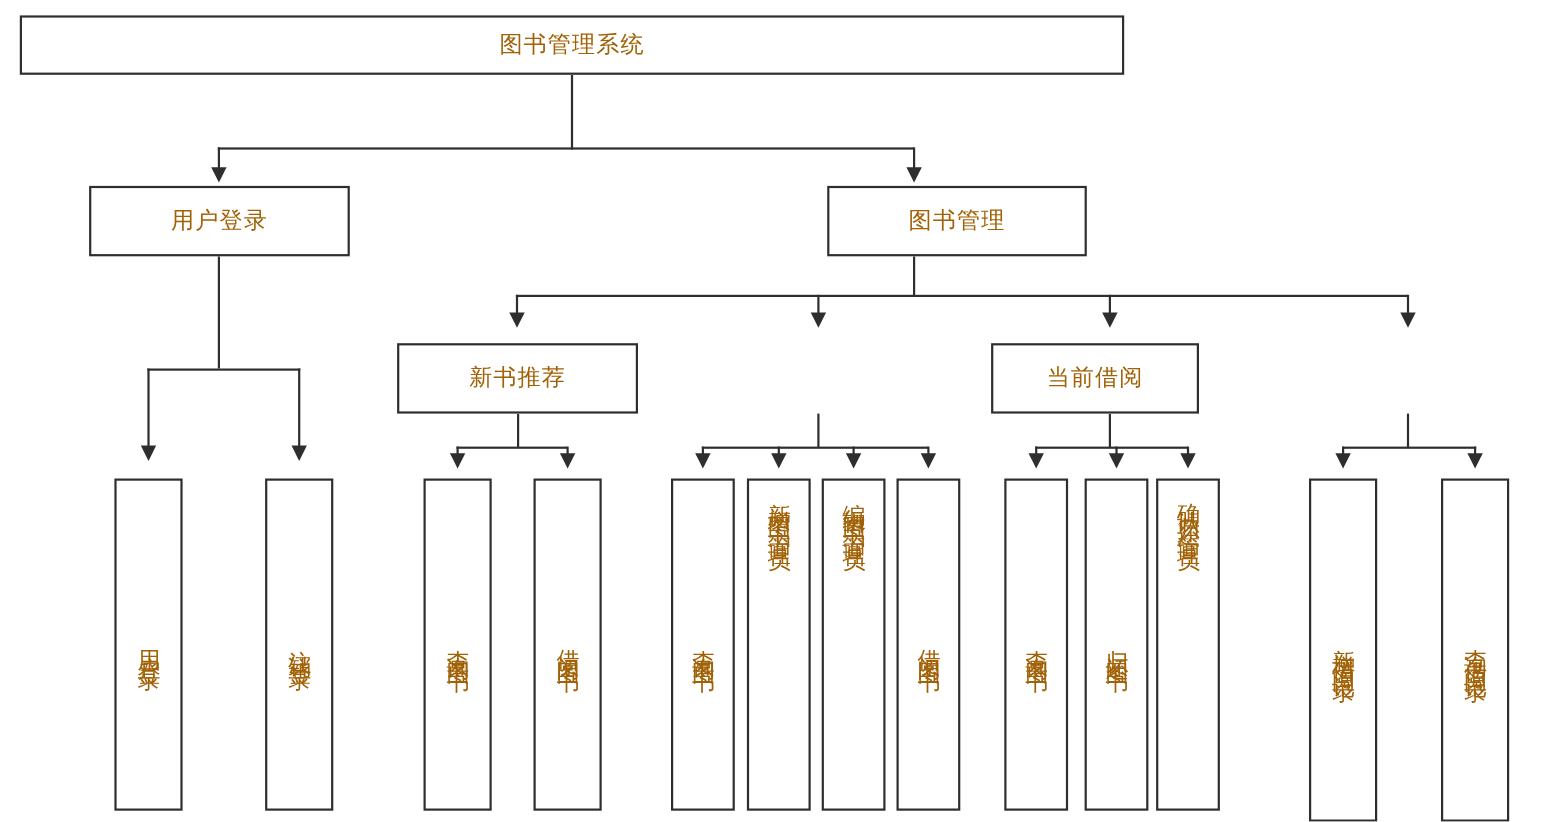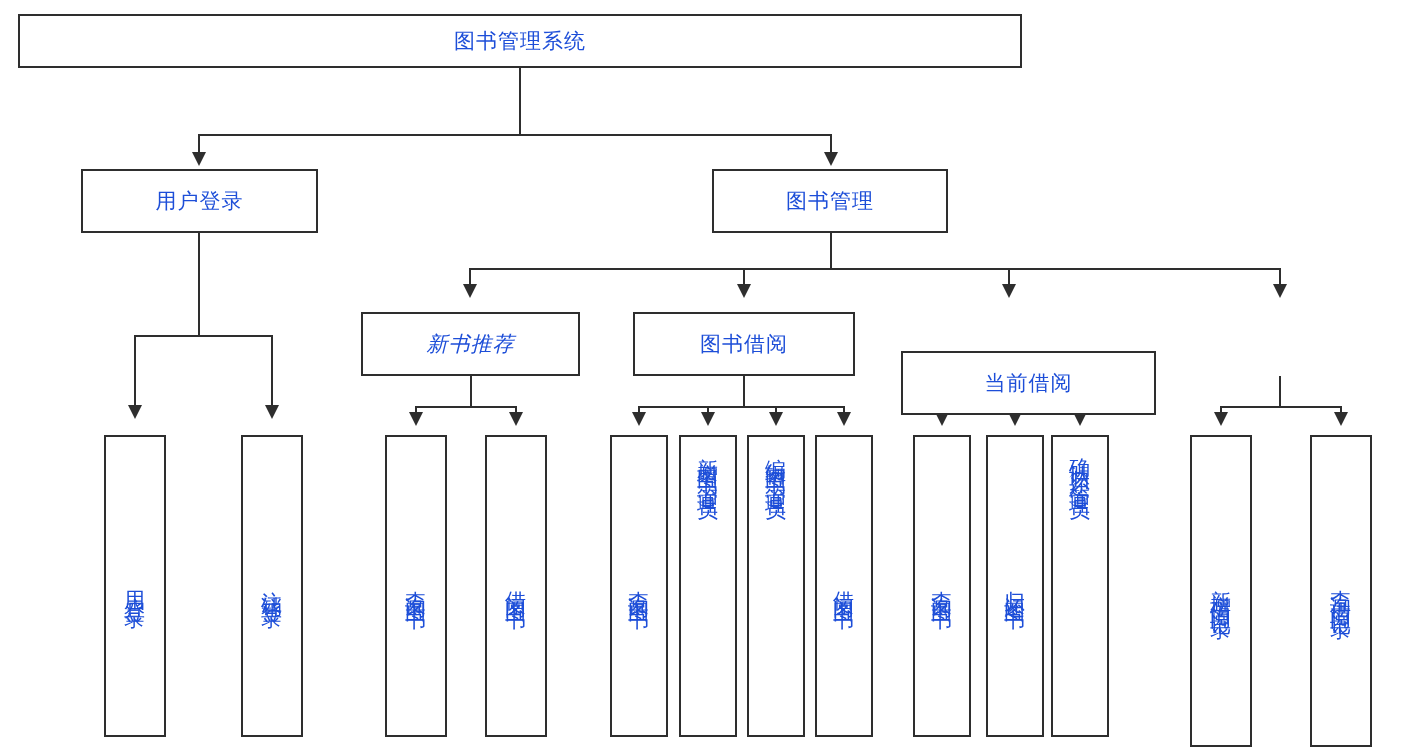--- a/index.html
+++ b/index.html
@@ -17,21 +17,21 @@
 
   
   .node{
     position:absolute;
     box-sizing:border-box;
     border:2px solid #2e2e2e;
     background:#ffffff;
     display:flex;
     align-items:center;
     justify-content:center;
-    color:#1d4ed8;
+    color:#a16207;
     line-height:1.25;
     text-align:center;
   }
   .node.h{           
     font-size:21px;
     letter-spacing:1px;
   }
   .node.v{           
     font-size:21px;
     align-items:flex-start;
@@ -138,25 +138,24 @@
   <div class="ln v" style="left:1279px;top:376px;height:31px;"></div>
   <div class="ln h" style="left:1220px;top:406px;width:122px;"></div>
   <div class="ln v" style="left:1220px;top:406px;height:8px;"></div>
   <div class="arrow" style="left:1214px;top:412px;"></div>
   <div class="ln v" style="left:1340px;top:406px;height:8px;"></div>
   <div class="arrow" style="left:1334px;top:412px;"></div>
 
   <div class="node h" style="left:18px;top:14px;width:1004px;height:54px;">图书管理系统</div>
 
   <div class="node h" style="left:81px;top:169px;width:237px;height:64px;">用户登录</div>
-  <div class="node h" style="left:712px;top:169px;width:236px;height:64px;">图书管理</div>
-
-  <div class="node h" style="left:361px;top:312px;width:219px;height:64px;font-style:italic;">新书推荐</div>
-  <div class="node h" style="left:633px;top:312px;width:222px;height:64px;">图书借阅</div>
-  <div class="node h" style="left:901px;top:312px;width:255px;height:64px;margin-top:39px;">当前借阅</div>
+  <div class="node h" style="left:752px;top:169px;width:236px;height:64px;">图书管理</div>
+
+  <div class="node h" style="left:361px;top:312px;width:219px;height:64px;">新书推荐</div>
+  <div class="node h" style="left:901px;top:312px;width:189px;height:64px;">当前借阅</div>
 
   <div class="node v mid" style="left:104px;top:435px;width:62px;height:302px;">
     <span class="vtext">用户登录</span>
     </div>
 
   <div class="node v mid" style="left:241px;top:435px;width:62px;height:302px;">
     <span class="vtext">注销登录</span>
     </div>
 
   <div class="node v mid" style="left:385px;top:435px;width:62px;height:302px;">

